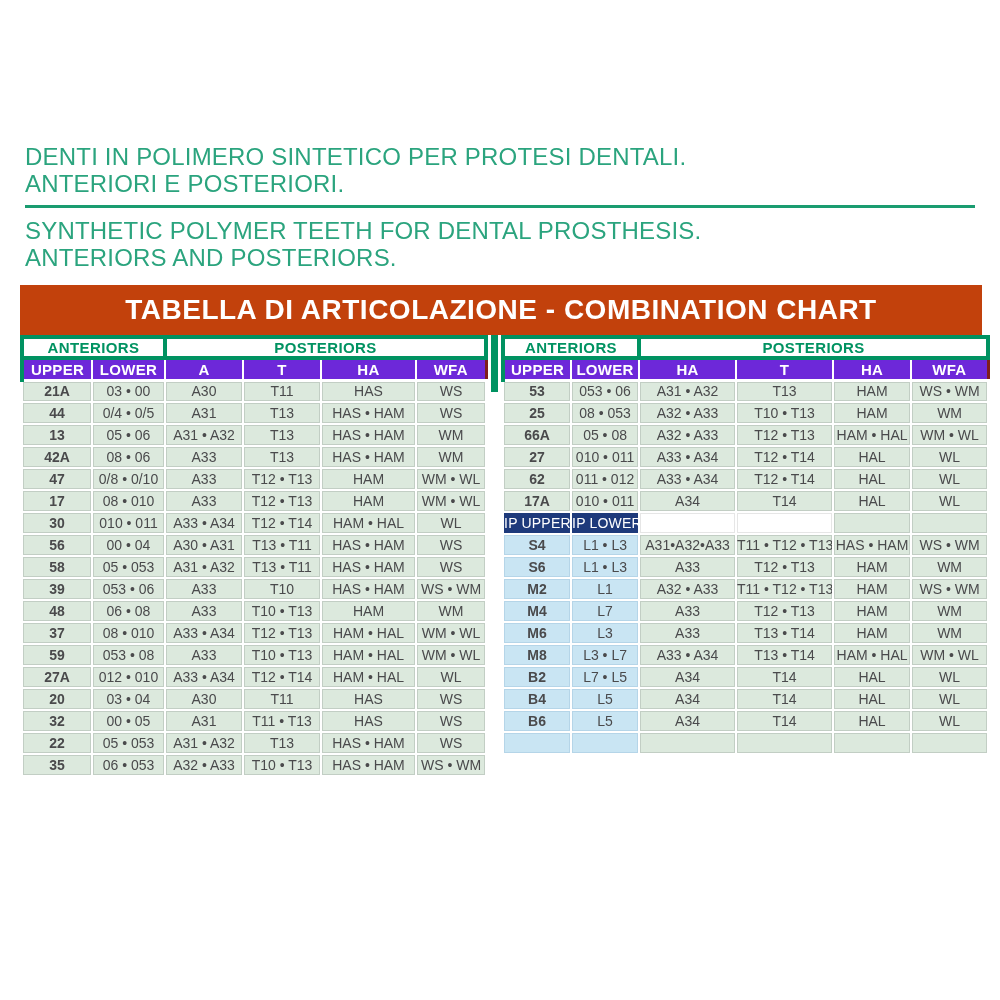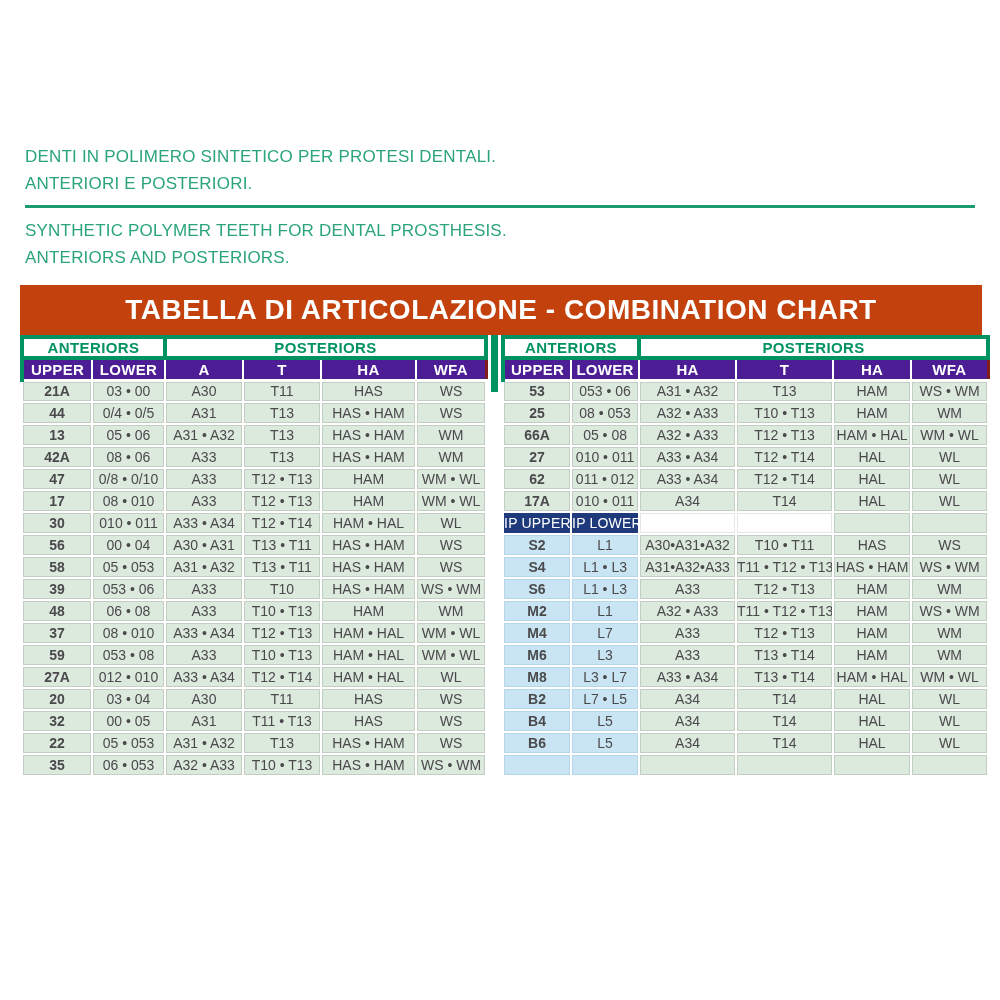--- a/index.html
+++ b/index.html
@@ -4,42 +4,42 @@
 <style>
   * { box-sizing: border-box; }
   html,body { margin:0; padding:0; }
   body {
     width:1000px; height:1000px; background:#ffffff;
     font-family:"Liberation Sans", sans-serif;
     overflow:hidden;
   }
   .intro { padding:143px 25px 0 25px; }
   .intro .line {
-    font-size:17px; font-weight:400; color:#2ba47e;
+    font-size:24px; font-weight:400; color:#2ba47e;
     line-height:27px; letter-spacing:0.2px; white-space:nowrap;
   }
   .rule { height:3px; background:#1a9c70; border:0; width:950px; margin:8px 0 9px 0; }
   .chart { margin:14px 18px 0 20px; width:962px; }
   .banner {
     background:#c2410c; color:#ffffff; height:50px;
     display:flex; align-items:center; justify-content:center;
     font-size:28px; font-weight:bold; letter-spacing:0.5px; white-space:nowrap;
   }
   .tables { display:flex; align-items:flex-start; }
   .mid-divider { flex:none; width:7px; height:57px; background:#009261; margin:0 3px; }
   table { border-collapse:collapse; table-layout:fixed; flex:none; }
   table.left-t { width:464px; }
   table.right-t { width:485px; }
   th, td { padding:0; overflow:hidden; white-space:nowrap; }
   th.group {
     background:#ffffff; color:#009261; font-size:15px; font-weight:bold;
     height:21px; border:4px solid #009261; text-align:center; letter-spacing:0.4px;
   }
   th.colh {
-    background:#4c1d95; color:#ffffff; font-size:15px; font-weight:bold;
+    background:#6d28d9; color:#ffffff; font-size:15px; font-weight:bold;
     height:22px; text-align:center; border-left:2px solid #ffffff;
     border-bottom:3px solid #ffffff; letter-spacing:0.3px;
   }
   th.colh:first-child { border-left:4px solid #009261; }
   th.colh:last-child  { border-right:3px solid #7f1d1d; }
   td {
     background:#dce9dd; border:2px solid #ffffff;
     box-shadow: inset 0 0 0 1px #c2cec4;
     height:22px; font-size:14px; text-align:center; color:#4a4a4c;
   }
@@ -310,28 +310,20 @@
           </tr>
           <tr>
             <td class="b navy">IP UPPER</td>
             <td class="navy">IP LOWER</td>
             <td class="blank"></td>
             <td class="blank"></td>
             <td></td>
             <td></td>
           </tr>
           <tr>
-            <td class="b blue">S2</td>
-            <td class="blue">L1</td>
-            <td>A30•A31•A32</td>
-            <td>T10 • T11</td>
-            <td>HAS</td>
-            <td>WS</td>
-          </tr>
-          <tr>
             <td class="b blue">S4</td>
             <td class="blue">L1 • L3</td>
             <td>A31•A32•A33</td>
             <td>T11 • T12 • T13</td>
             <td>HAS • HAM</td>
             <td>WS • WM</td>
           </tr>
           <tr>
             <td class="b blue">S6</td>
             <td class="blue">L1 • L3</td>

